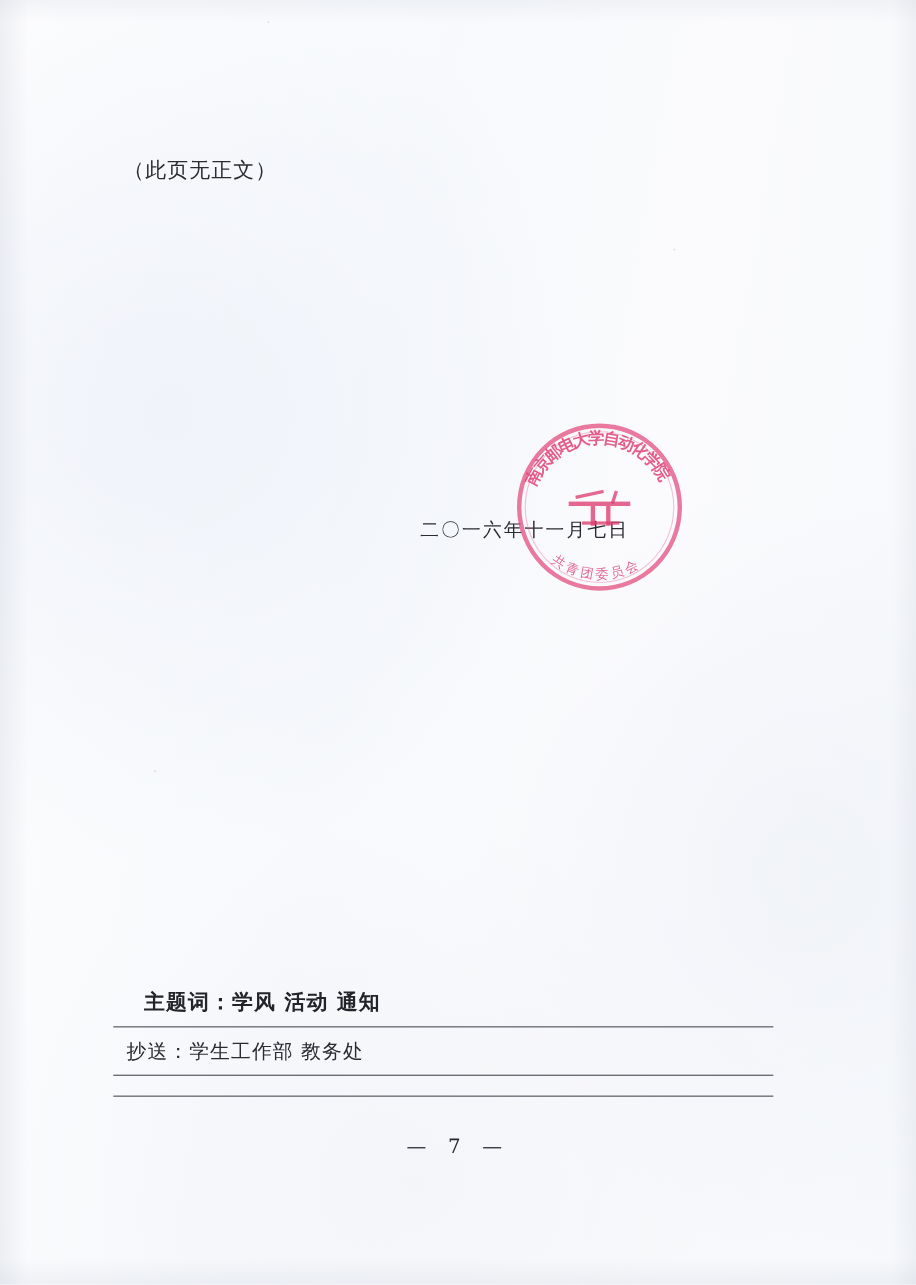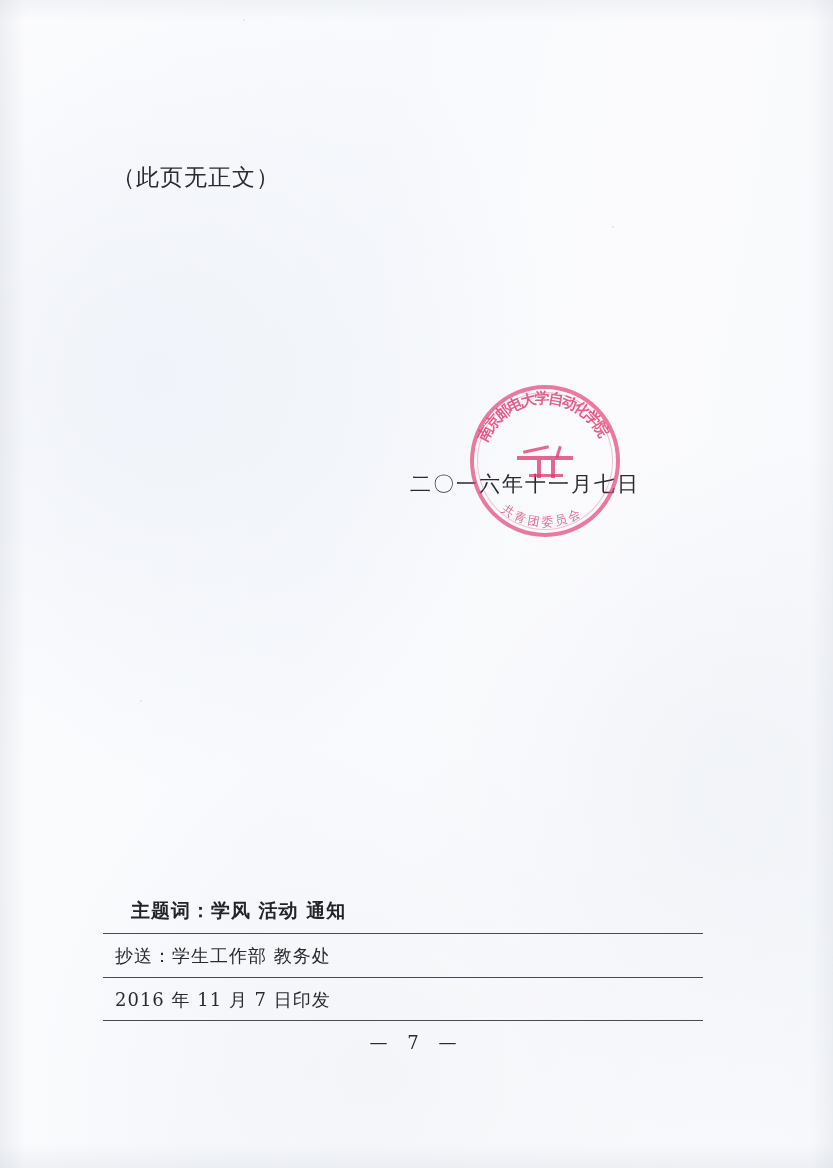--- a/index.html
+++ b/index.html
@@ -36,33 +36,32 @@
       linear-gradient(to right, rgba(200,205,215,0.28) 0px, rgba(255,255,255,0) 26px),
       linear-gradient(to left, rgba(200,205,215,0.22) 0px, rgba(255,255,255,0) 22px),
       linear-gradient(to bottom, rgba(205,210,220,0.22) 0px, rgba(255,255,255,0) 20px),
       linear-gradient(to top, rgba(205,210,220,0.25) 0px, rgba(255,255,255,0) 24px);
   }
 
   .note-no-text {
     position: absolute;
     left: 112px;
     top: 142px;
-    font-size: 23px;
+    font-size: 19px;
     letter-spacing: 1px;
     color: #2b2b33;
     font-family: "DejaVu Serif", serif;
     white-space: nowrap;
-    margin-top: 20px;
   }
 
   .date-line {
     position: absolute;
-    left: 410px;
+    left: 382px;
     top: 470px;
-    font-size: 21px;
+    font-size: 17px;
     letter-spacing: 2px;
     color: #2a2a32;
     font-family: Liberation Serif, serif;
     white-space: nowrap;
   }
 
   
   .seal {
     position: absolute;
     left: 470px;
@@ -225,20 +224,19 @@
     <div class="seal-char-bottom" style="transform:rotate(-14deg);">员</div>
     <div class="seal-char-bottom" style="transform:rotate(-26deg);">会</div>
   </div>
 
   <div class="footer">
     <div class="keywords">主题词：学风  活动  通知</div>
     <div class="rule"></div>
     <div class="cc-row">抄送：学生工作部  教务处</div>
     <div class="rule"></div>
     <div class="issuer-row">
-      <div class="printed">2016 年 11 月 7 日印发</div>
     </div>
     <div class="rule"></div>
   </div>
 
   <div class="page-number">— 7 —</div>
 
 </div>
 
 </body></html>

